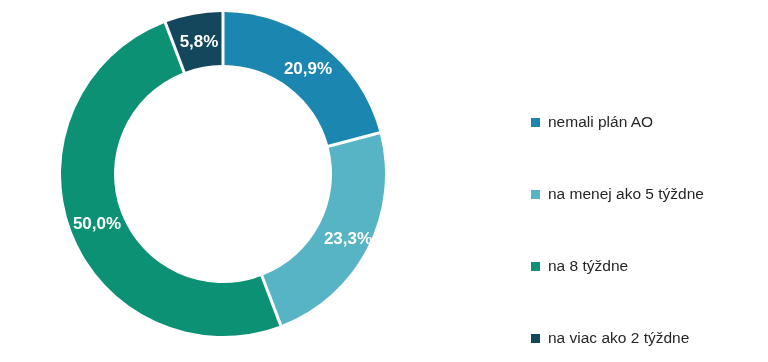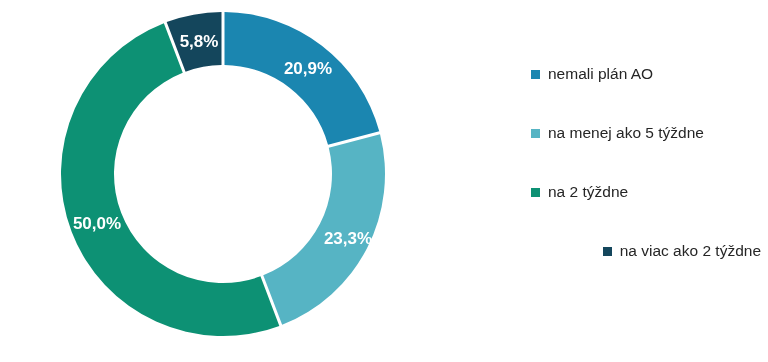--- a/index.html
+++ b/index.html
@@ -42,24 +42,24 @@
     position: absolute;
     left: 531px;
     top: 62px;
     width: 230px;
   }
   .legend-row {
     display: flex;
     align-items: center;
     height: 24px;
     margin-bottom: 35px;
+    margin-top: 48px;
   }
   .legend-row:last-child {
     margin-bottom: 0;
-    justify-content: flex-end;
   }
   .legend-swatch {
     width: 9px;
     height: 9px;
     flex: 0 0 9px;
     margin-right: 8px;
   }
   .legend-text {
     font-family: "Liberation Sans", sans-serif;
     font-size: 15.5px;
@@ -97,21 +97,21 @@
       <span class="legend-text">nemali plán AO</span>
     </div>
 
     <div class="legend-row">
       <span class="legend-swatch" style="background: rgb(86, 180, 196);"></span>
       <span class="legend-text">na menej ako 5 týždne</span>
     </div>
 
     <div class="legend-row">
       <span class="legend-swatch" style="background: rgb(13, 145, 116);"></span>
-      <span class="legend-text">na 2 týždne</span>
+      <span class="legend-text">na 8 týždne</span>
     </div>
 
     <div class="legend-row">
       <span class="legend-swatch" style="background: rgb(20, 70, 92);"></span>
       <span class="legend-text">na viac ako 2 týždne</span>
     </div>
 
   </div>
 
 </div>

